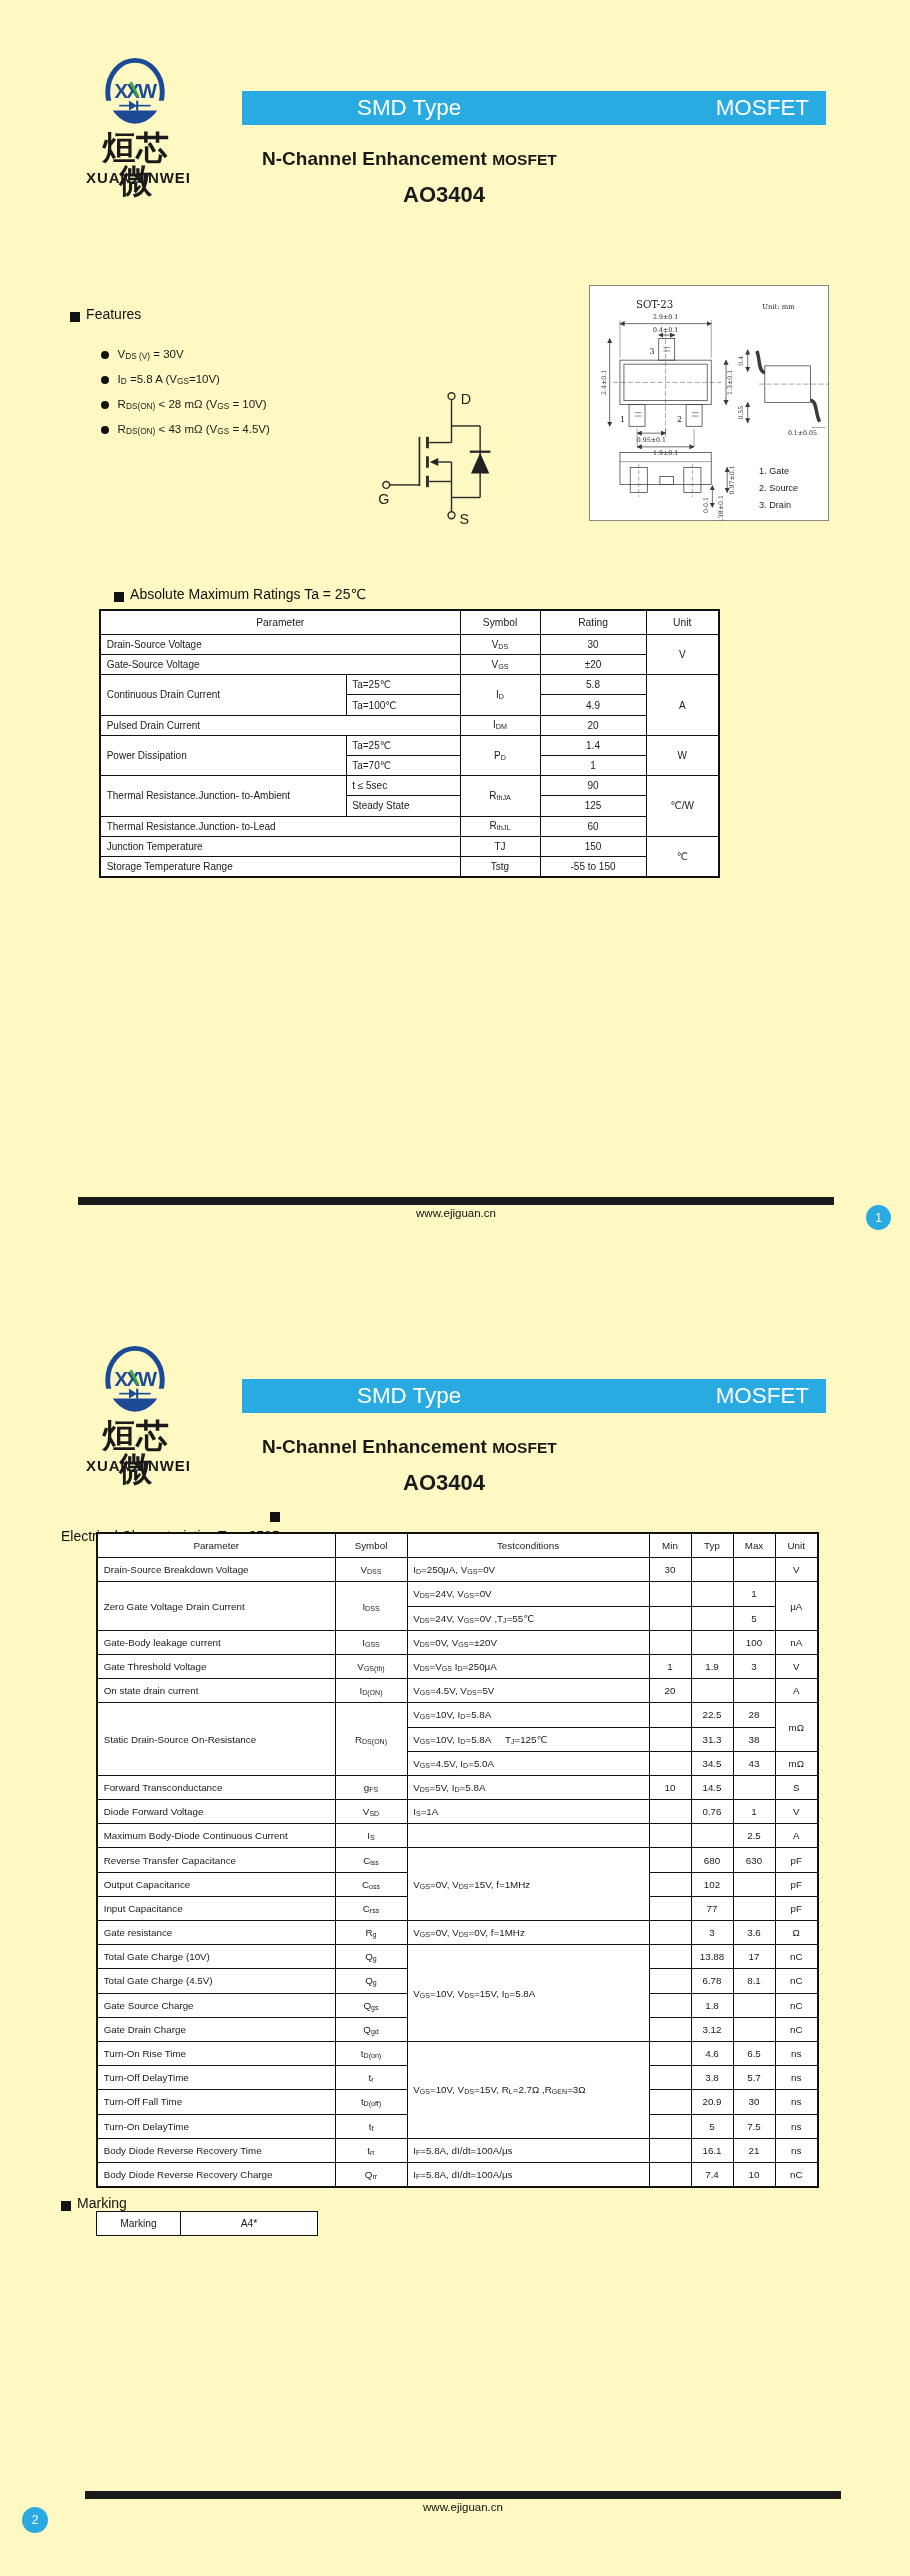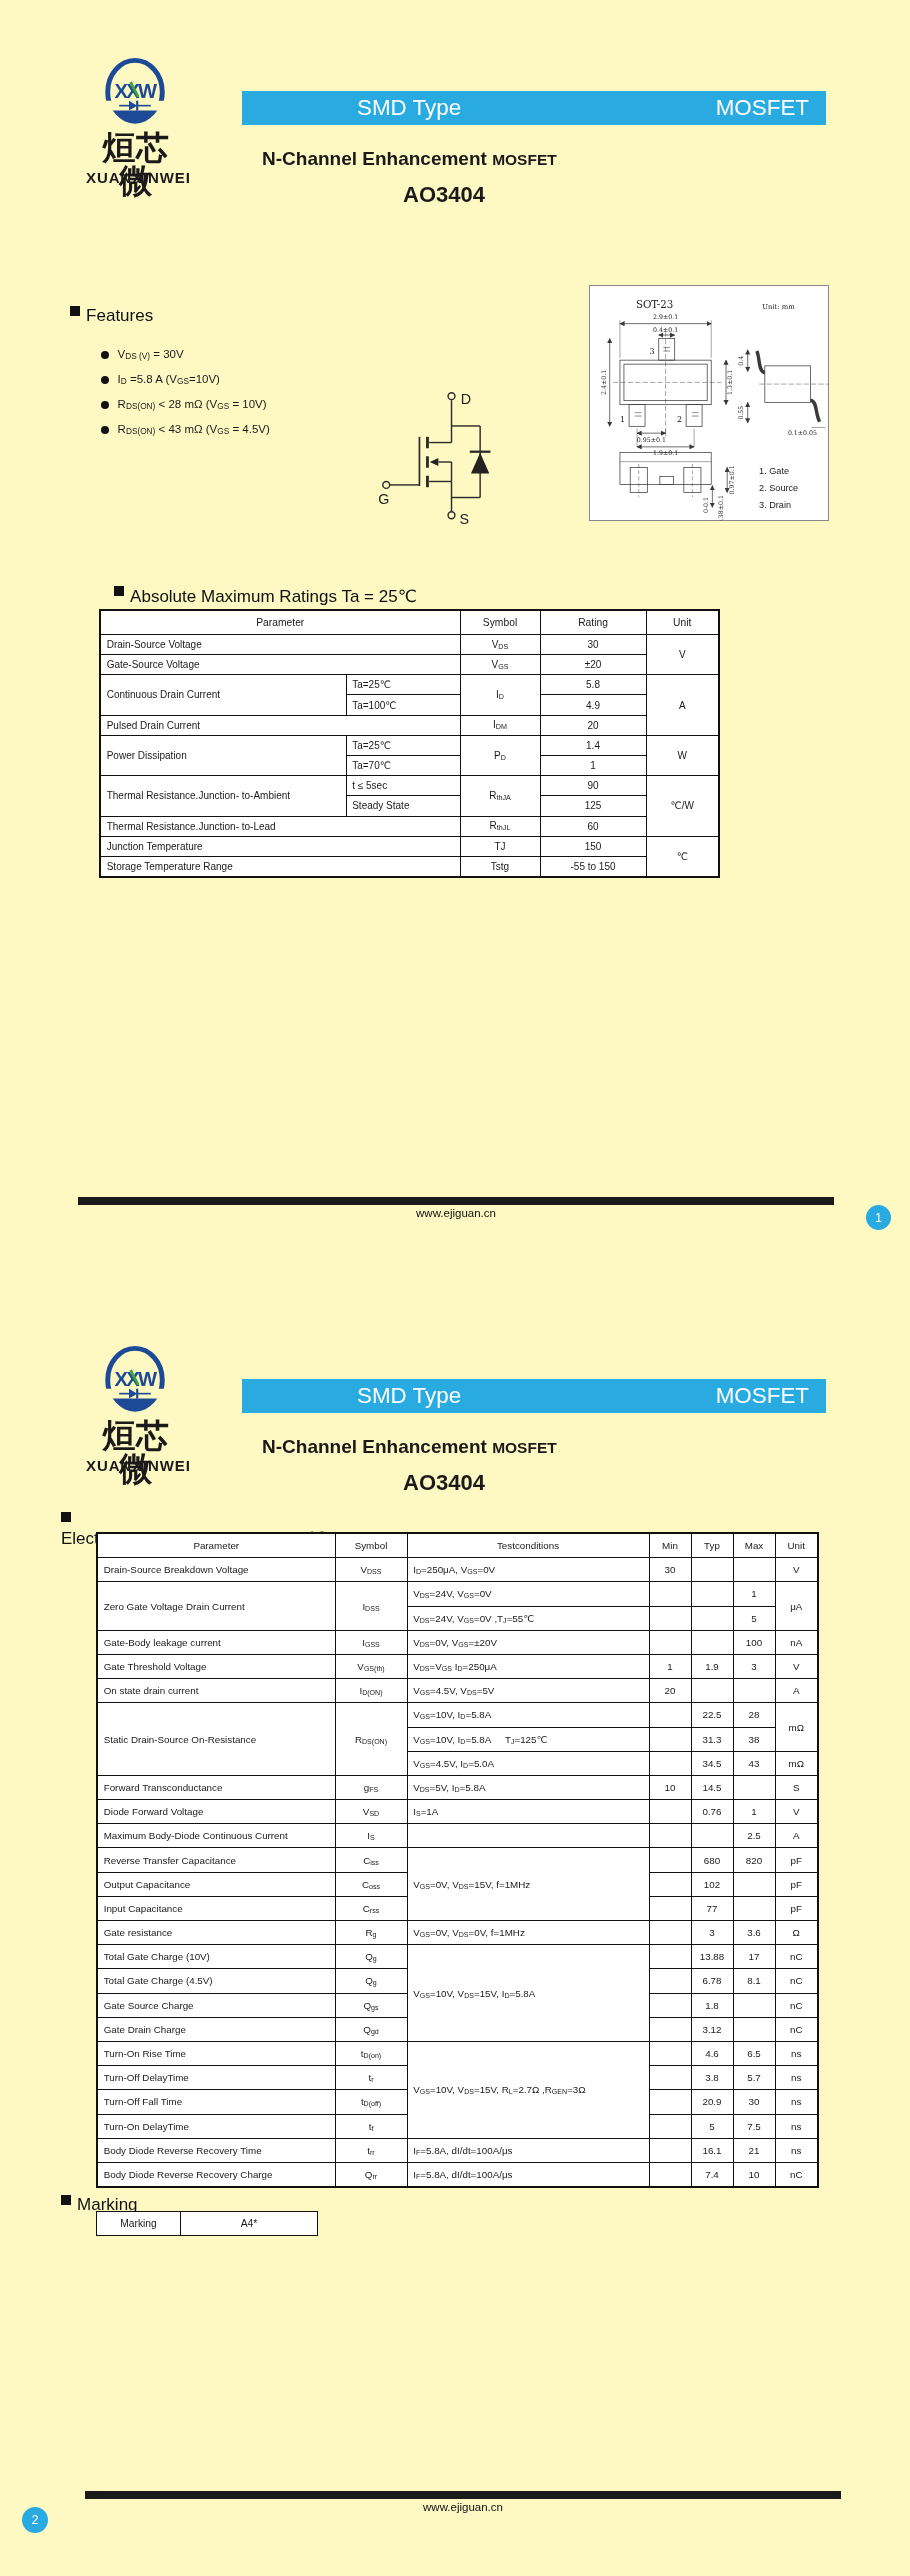--- a/index.html
+++ b/index.html
@@ -12,21 +12,21 @@
 
   .logo-cn{font-weight:bold;font-size:33px;line-height:1;letter-spacing:0.6px;text-align:center;}
   .logo-en{font-weight:bold;font-size:15px;letter-spacing:0.9px;text-align:center;}
 
   .band{display:flex;justify-content:space-between;align-items:center;background:#29abe2;color:#fff;
         box-sizing:border-box;padding:0 17px 0 115px;font-size:22.4px;font-weight:400;}
   .doc-title{font-size:19px;font-weight:bold;white-space:nowrap;}
   .doc-title .suffix{font-size:15.5px;}
   .part{font-size:22px;font-weight:bold;text-align:center;}
 
-  .sec{display:flex;align-items:flex-start;gap:6.3px;font-size:17px;color:#111;white-space:nowrap;}
+  .sec{display:flex;align-items:flex-end;gap:6.3px;font-size:14px;color:#111;white-space:nowrap;}
   .sq{width:9.8px;height:9.8px;background:#111;flex:none;}
 
   ul{list-style:none;margin:16px;padding:0;}
   .feat li{display:flex;align-items:center;gap:8.6px;height:25px;font-size:11.5px;}
   .dot{width:8px;height:8px;border-radius:50%;background:#111;flex:none;}
 
   sub{font-size:72%;vertical-align:-0.12em;letter-spacing:0;}
 
   table{border-collapse:collapse;background:#fff;table-layout:fixed;}
   .dtable{border:2.3px solid #111;}
@@ -461,21 +461,21 @@
             <td></td>
             <td>2.5</td>
             <td>A</td>
           </tr>
           <tr>
             <td class="l">Reverse Transfer Capacitance</td>
             <td>C<sub>iss</sub></td>
             <td rowspan="3" class="l">V<sub>GS</sub>=0V, V<sub>DS</sub>=15V, f=1MHz</td>
             <td></td>
             <td>680</td>
-            <td>820</td>
+            <td>630</td>
             <td>pF</td>
           </tr>
           <tr>
             <td class="l">Output Capacitance</td>
             <td>C<sub>oss</sub></td>
             <td></td>
             <td>102</td>
             <td></td>
             <td>pF</td>
           </tr>

